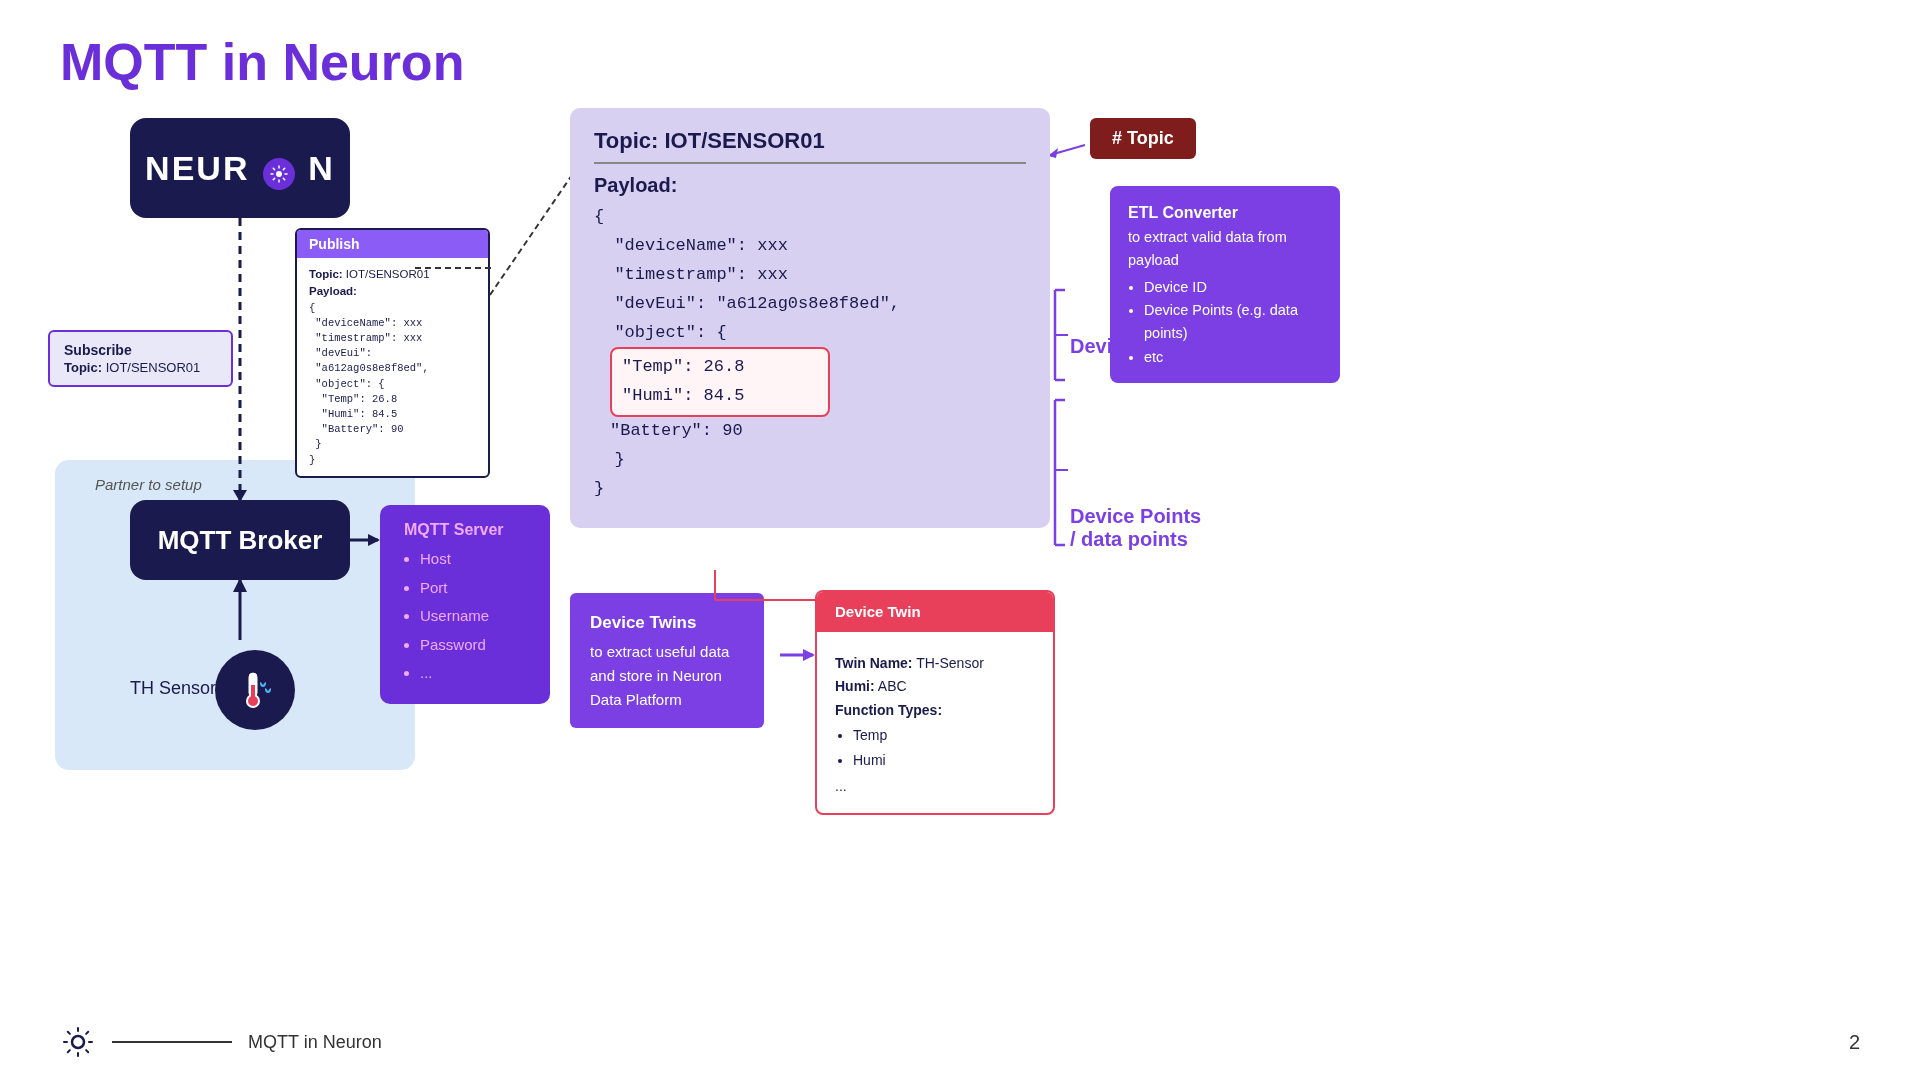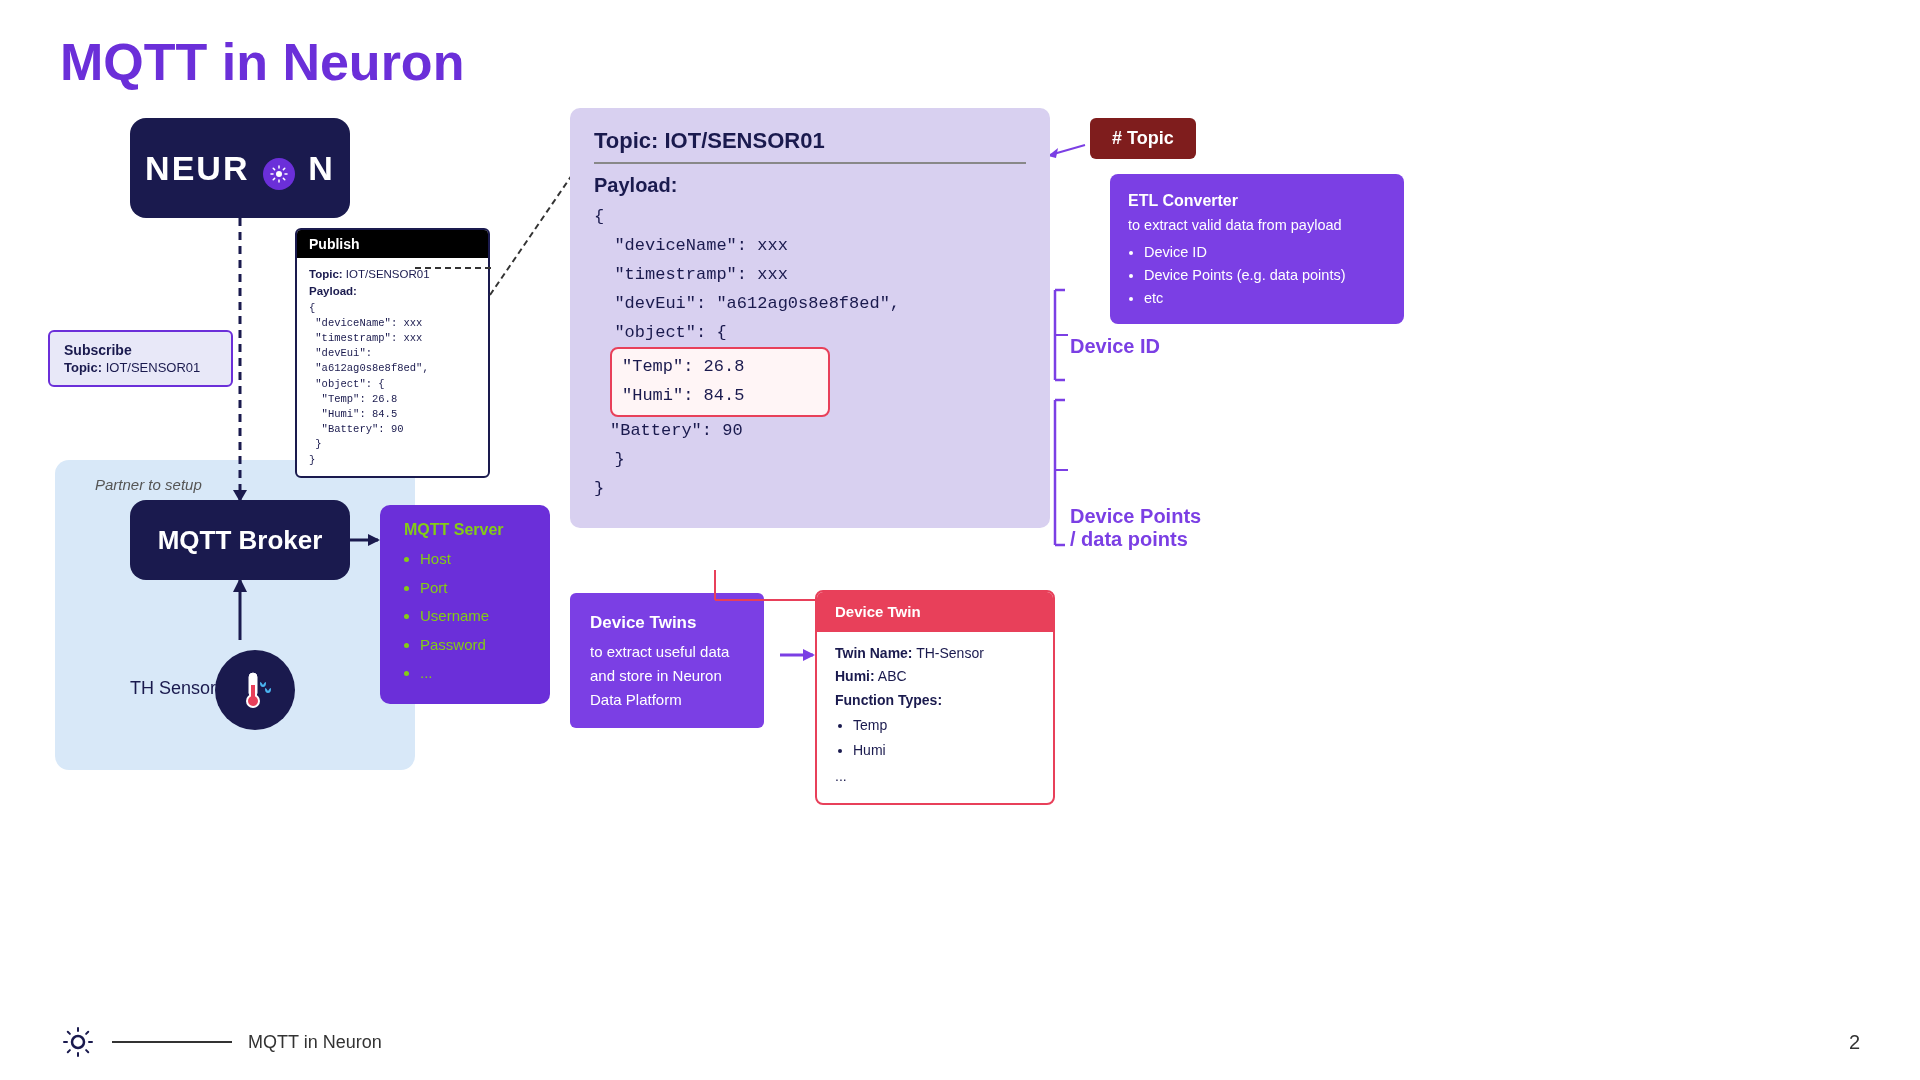--- a/index.html
+++ b/index.html
@@ -75,21 +75,21 @@
       position: absolute;
       top: 228px;
       left: 295px;
       background: #ffffff;
       border: 2px solid #1a1a4e;
       border-radius: 6px;
       width: 195px;
       padding: 0;
     }
     .publish-box .pub-header {
-      background: #000000;
+      background: #8b5cf6;
       color: #ffffff;
       font-weight: 700;
       font-size: 14px;
       padding: 6px 12px;
       border-radius: 4px 4px 0 0;
     }
     .publish-box .pub-body {
       padding: 8px 12px;
       font-size: 11.5px;
       color: #1a1a4e;
@@ -139,21 +139,21 @@
       justify-content: center;
     }
     
     .mqtt-server-box {
       position: absolute;
       top: 505px;
       left: 380px;
       background: #6B2FD9;
       border-radius: 10px;
       padding: 16px 24px;
-      color: #84cc16;
+      color: #f0abfc;
       font-size: 15px;
       width: 170px;
     }
     .mqtt-server-box .srv-title {
       font-weight: 700;
       font-size: 16px;
       margin-bottom: 6px;
     }
     .mqtt-server-box ul {
       list-style: disc;
@@ -218,28 +218,28 @@
       left: 1090px;
       background: #7f1d1d;
       color: #ffffff;
       font-size: 18px;
       font-weight: 700;
       padding: 10px 22px;
       border-radius: 6px;
     }
     .etl-box {
       position: absolute;
-      top: 174px;
+      top: 186px;
       left: 1110px;
       background: #7B3FE4;
       color: #ffffff;
       font-size: 14.5px;
       padding: 14px 18px;
       border-radius: 8px;
-      width: 294px;
+      width: 230px;
       line-height: 1.6;
     }
     .etl-box .etl-title {
       font-weight: 700;
       font-size: 16px;
     }
     .etl-box ul {
       list-style: disc;
       padding-left: 16px;
       margin-top: 4px;
@@ -277,21 +277,21 @@
       width: 240px;
       font-size: 14px;
       color: #1a1a4e;
       line-height: 1.7;
     }
     .device-twin-box .twin-header {
       background: #e8405a;
       color: #ffffff;
       font-weight: 700;
       font-size: 15px;
-      margin: -14px -18px 10px -18px;
+      margin: -14px -18px 20px -18px;
       padding: 7px 18px;
       border-radius: 6px 6px 0 0;
     }
     
     .footer {
       position: absolute;
       bottom: 20px;
       left: 0;
       right: 0;
       display: flex;

